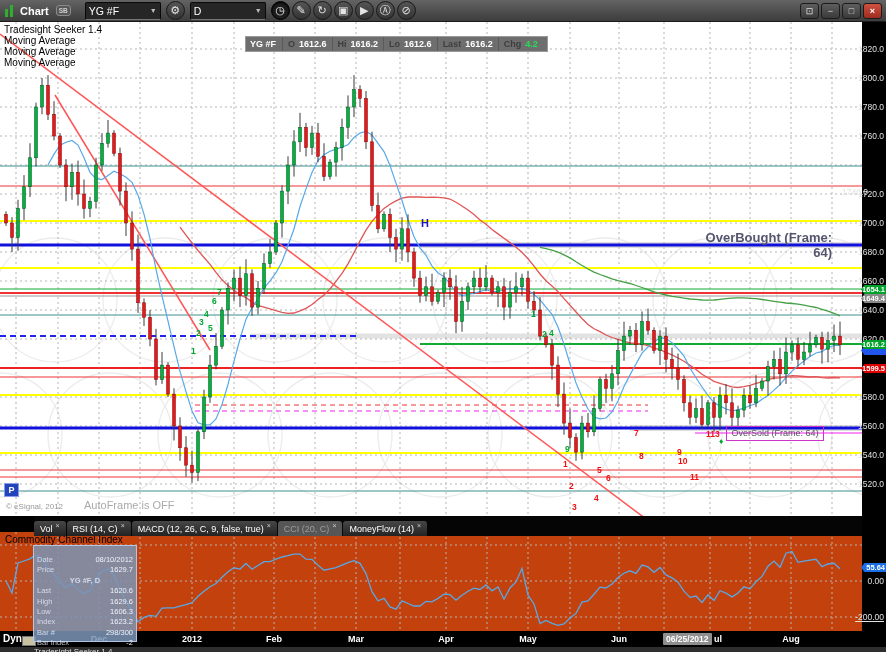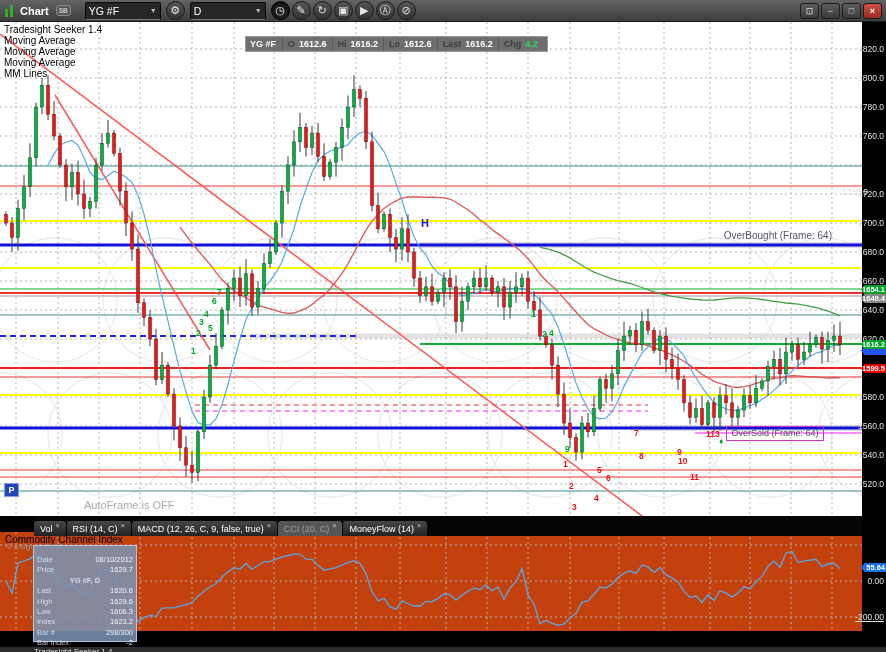--- a/index.html
+++ b/index.html
@@ -30,27 +30,27 @@
   
   #chart-wrap{position:absolute;left:0;top:22px;width:862px;height:494px;background:#fff;}
   #chart-svg{position:absolute;left:0;top:0;}
   #header-block{position:absolute;left:4px;top:2px;color:#000;font-size:10px;line-height:11px;z-index:5;}
   #quote-bar{position:absolute;left:245px;top:14px;height:14px;background:#6e6e6e;
     border:1px solid #9a9a9a;display:flex;align-items:center;font-size:9px;z-index:6;padding:0 4px;}
   #quote-bar .sym{color:#fff;font-weight:bold;margin-right:6px;}
   .qf{display:flex;align-items:center;border-left:1px solid #5a5a5a;padding:0 5px;height:100%;}
   .qf .lab{color:#3e3e3e;font-weight:bold;margin-right:4px;}
   .qf .val{color:#fff;font-weight:bold;}
-  .ov-label{position:absolute;font-size:10px;color:#55556e;z-index:4;}
+  .ov-label{position:absolute;font-size:13px;color:#55556e;z-index:4;font-weight:bold;}
   #oversold-box{position:absolute;left:726px;top:404px;width:96px;height:13px;border:1px solid #cc33cc;
     color:#55555e;font-size:9px;text-align:center;line-height:13px;z-index:4;}
   #h-marker{position:absolute;left:421px;top:195px;color:#1919c8;font-weight:bold;font-size:11px;z-index:4;}
   #p-marker{position:absolute;left:4px;top:461px;width:13px;height:12px;background:#2244bb;border:1px solid #8899ee;
     color:#fff;font-size:9px;font-weight:bold;text-align:center;line-height:12px;z-index:4;}
-  #copyright{position:absolute;left:6px;top:480px;font-size:8px;color:#999;z-index:4;margin-top:40px;}
+  #copyright{position:absolute;left:6px;top:480px;font-size:8px;color:#999;z-index:4;}
   #autoframe{position:absolute;left:84px;top:477px;font-size:11px;color:#aaa;z-index:4;}
   
   #axis-col{position:absolute;left:862px;top:22px;width:24px;height:609px;background:#000;z-index:7;}
   .tick{position:absolute;right:2px;width:40px;text-align:right;color:#e0e0e0;font-size:8.5px;}
   .pbadge{position:absolute;left:0px;width:24px;height:9px;color:#fff;font-size:7.5px;font-weight:bold;
     text-align:right;padding-right:1px;line-height:9px;
     clip-path:polygon(0 50%,14% 0,100% 0,100% 100%,14% 100%);}
   
   #tab-bar{position:absolute;left:0;top:516px;width:862px;height:20px;background:#050505;display:flex;align-items:flex-end;z-index:6;margin-left:34px;}
   .tab{height:15px;background:linear-gradient(#474747,#232323);color:#fff;font-size:9px;
@@ -514,21 +514,20 @@
           <text x="542" y="337" fill="#00a832">2</text>
           <text x="549" y="336" fill="#00a832">4</text>
           <text x="719" y="444" fill="#00a832">♦</text>
         </g>
       </svg>
     <div id="header-block">
       <div>Tradesight Seeker 1.4</div>
       <div>Moving Average</div>
       <div>Moving Average</div>
       <div>Moving Average</div>
-      <div>MM Lines</div>
     </div>
     <div id="quote-bar">
       <span class="sym">YG #F</span>
       <span id="quote-fields" style="display:flex;height:100%;">
           <span class="qf">
             <span class="lab">O</span>
             <span class="val" style="color: rgb(255, 255, 255);">1612.6</span>
           </span>
           <span class="qf">
             <span class="lab">Hi</span>
@@ -644,20 +643,34 @@
       <div class="trow">
         <span class="tl">Bar #</span>
         <span class="tv">298/300</span>
       </div>
       <div class="trow">
         <span class="tl">Bar Index</span>
         <span class="tv">-2</span>
       </div>
     </div>
 
+  <div id="xaxis">
+    <span id="xleft">Dyn</span>
+    <span id="session-icon"></span>
+  <span class="month" style="left: 99px;">Dec</span>
+      <span class="month" style="left: 192px;">2012</span>
+      <span class="month" style="left: 274px;">Feb</span>
+      <span class="month" style="left: 356px;">Mar</span>
+      <span class="month" style="left: 446px;">Apr</span>
+      <span class="month" style="left: 528px;">May</span>
+      <span class="month" style="left: 619px;">Jun</span>
+      <span class="month" style="left: 791px;">Aug</span>
+      <span id="xhl" style="left: 663px;">06/25/2012</span>
+      <span id="xpartial" style="left: 714px;">ul</span>
+    </div>
   <div id="status-strip">
     <span id="status-text">Tradesight Seeker 1.4</span>
   </div>
 <div class="tick" style="left: 844px; top: 44px; z-index: 8;">1820.0</div>
     <div class="tick" style="left: 844px; top: 73px; z-index: 8;">1800.0</div>
     <div class="tick" style="left: 844px; top: 102px; z-index: 8;">1780.0</div>
     <div class="tick" style="left: 844px; top: 131px; z-index: 8;">1760.0</div>
     <div class="tick" style="left: 828px; top: 160px; z-index: 8; margin-top: 27px;">1740.0</div>
     <div class="tick" style="left: 844px; top: 189px; z-index: 8;">1720.0</div>
     <div class="tick" style="left: 844px; top: 218px; z-index: 8;">1700.0</div>

